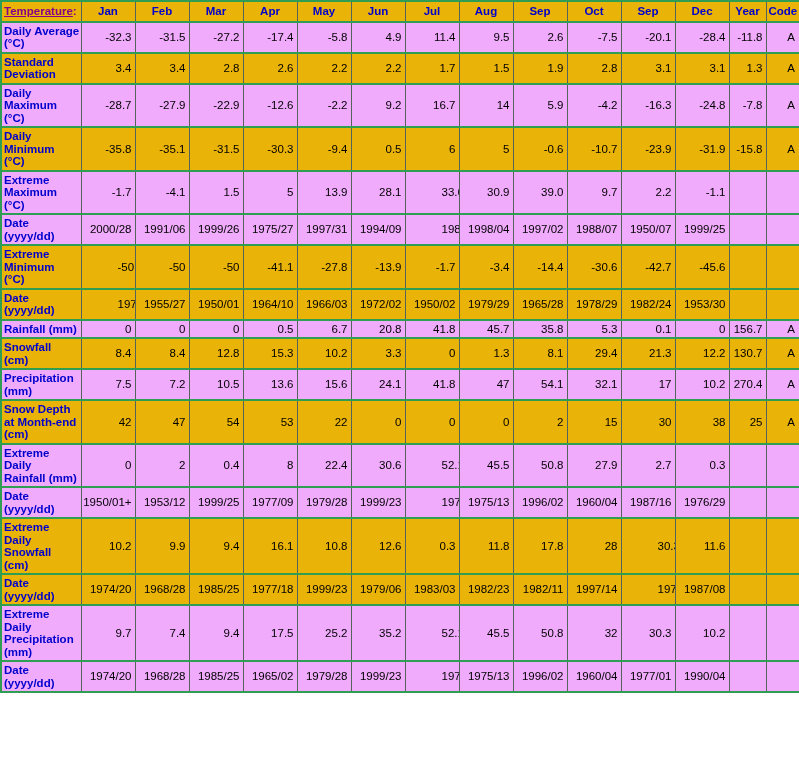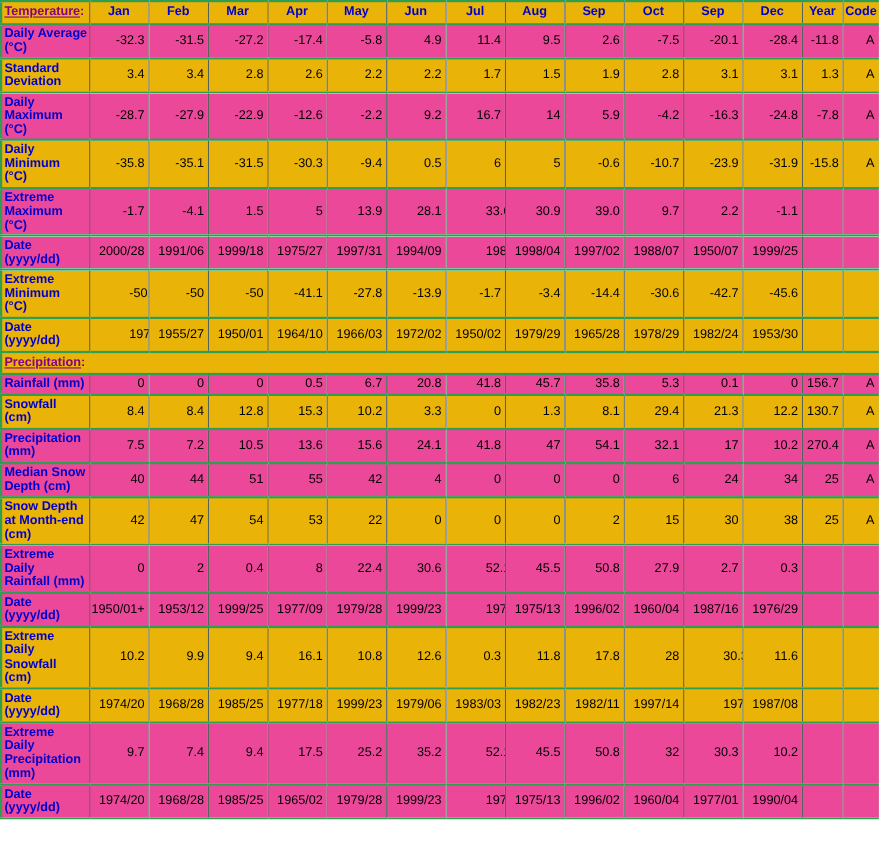--- a/index.html
+++ b/index.html
@@ -15,21 +15,21 @@
     line-height:12.5px;
     vertical-align:middle;
     border-top:2px solid #2F9E52;
     border-bottom:2px solid #2F9E52;
     border-left:1px solid #55645A;
     border-right:1px solid #55645A;
     padding:2px 3px;
     overflow:hidden;
   }
   tr.green{background:#eab308;}
-  tr.white{background:#ec4899;}
+  tr.white{background:#f0abfc;}
   thead th{
     color:#0000CC;
     font-weight:bold;
     padding:3px 1px;
   }
   th.lbl{
     text-align:left;
     color:#0000CC;
     font-weight:bold;
     white-space:pre-line;
@@ -187,21 +187,21 @@
         <td class="val">2.2</td>
         <td class="val">-1.1</td>
         <td class="val"></td>
         <td class="codecell"></td>
       </tr>
       <tr class="white">
         <th class="lbl">Date
 (yyyy/dd)</th>
         <td class="val">2000/28</td>
         <td class="val">1991/06</td>
-        <td class="val">1999/18</td>
+        <td class="val">1999/26</td>
         <td class="val">1975/27</td>
         <td class="val">1997/31</td>
         <td class="val">1994/09</td>
         <td class="val b">1989/18</td>
         <td class="val">1998/04</td>
         <td class="val">1997/02</td>
         <td class="val">1988/07</td>
         <td class="val">1950/07</td>
         <td class="val">1999/25</td>
         <td class="val"></td>
@@ -237,23 +237,20 @@
         <td class="val">1972/02</td>
         <td class="val">1950/02</td>
         <td class="val">1979/29</td>
         <td class="val">1965/28</td>
         <td class="val">1978/29</td>
         <td class="val">1982/24</td>
         <td class="val">1953/30</td>
         <td class="val"></td>
         <td class="codecell"></td>
       </tr>
-      <tr class="green">
-        <td colspan="15" class="sect"><a>Precipitation</a><span>:</span></td>
-      </tr>
       <tr class="white">
         <th class="lbl">Rainfall (mm)</th>
         <td class="val">0</td>
         <td class="val">0</td>
         <td class="val">0</td>
         <td class="val">0.5</td>
         <td class="val">6.7</td>
         <td class="val">20.8</td>
         <td class="val">41.8</td>
         <td class="val">45.7</td>
@@ -293,38 +290,20 @@
         <td class="val">24.1</td>
         <td class="val">41.8</td>
         <td class="val">47</td>
         <td class="val">54.1</td>
         <td class="val">32.1</td>
         <td class="val">17</td>
         <td class="val">10.2</td>
         <td class="val">270.4</td>
         <td class="codecell">A</td>
       </tr>
-      <tr class="white">
-        <th class="lbl">Median Snow
-Depth (cm)</th>
-        <td class="val">40</td>
-        <td class="val">44</td>
-        <td class="val">51</td>
-        <td class="val">55</td>
-        <td class="val">42</td>
-        <td class="val">4</td>
-        <td class="val">0</td>
-        <td class="val">0</td>
-        <td class="val">0</td>
-        <td class="val">6</td>
-        <td class="val">24</td>
-        <td class="val">34</td>
-        <td class="val">25</td>
-        <td class="codecell">A</td>
-      </tr>
       <tr class="green">
         <th class="lbl">Snow Depth
 at Month-end
 (cm)</th>
         <td class="val">42</td>
         <td class="val">47</td>
         <td class="val">54</td>
         <td class="val">53</td>
         <td class="val">22</td>
         <td class="val">0</td>

